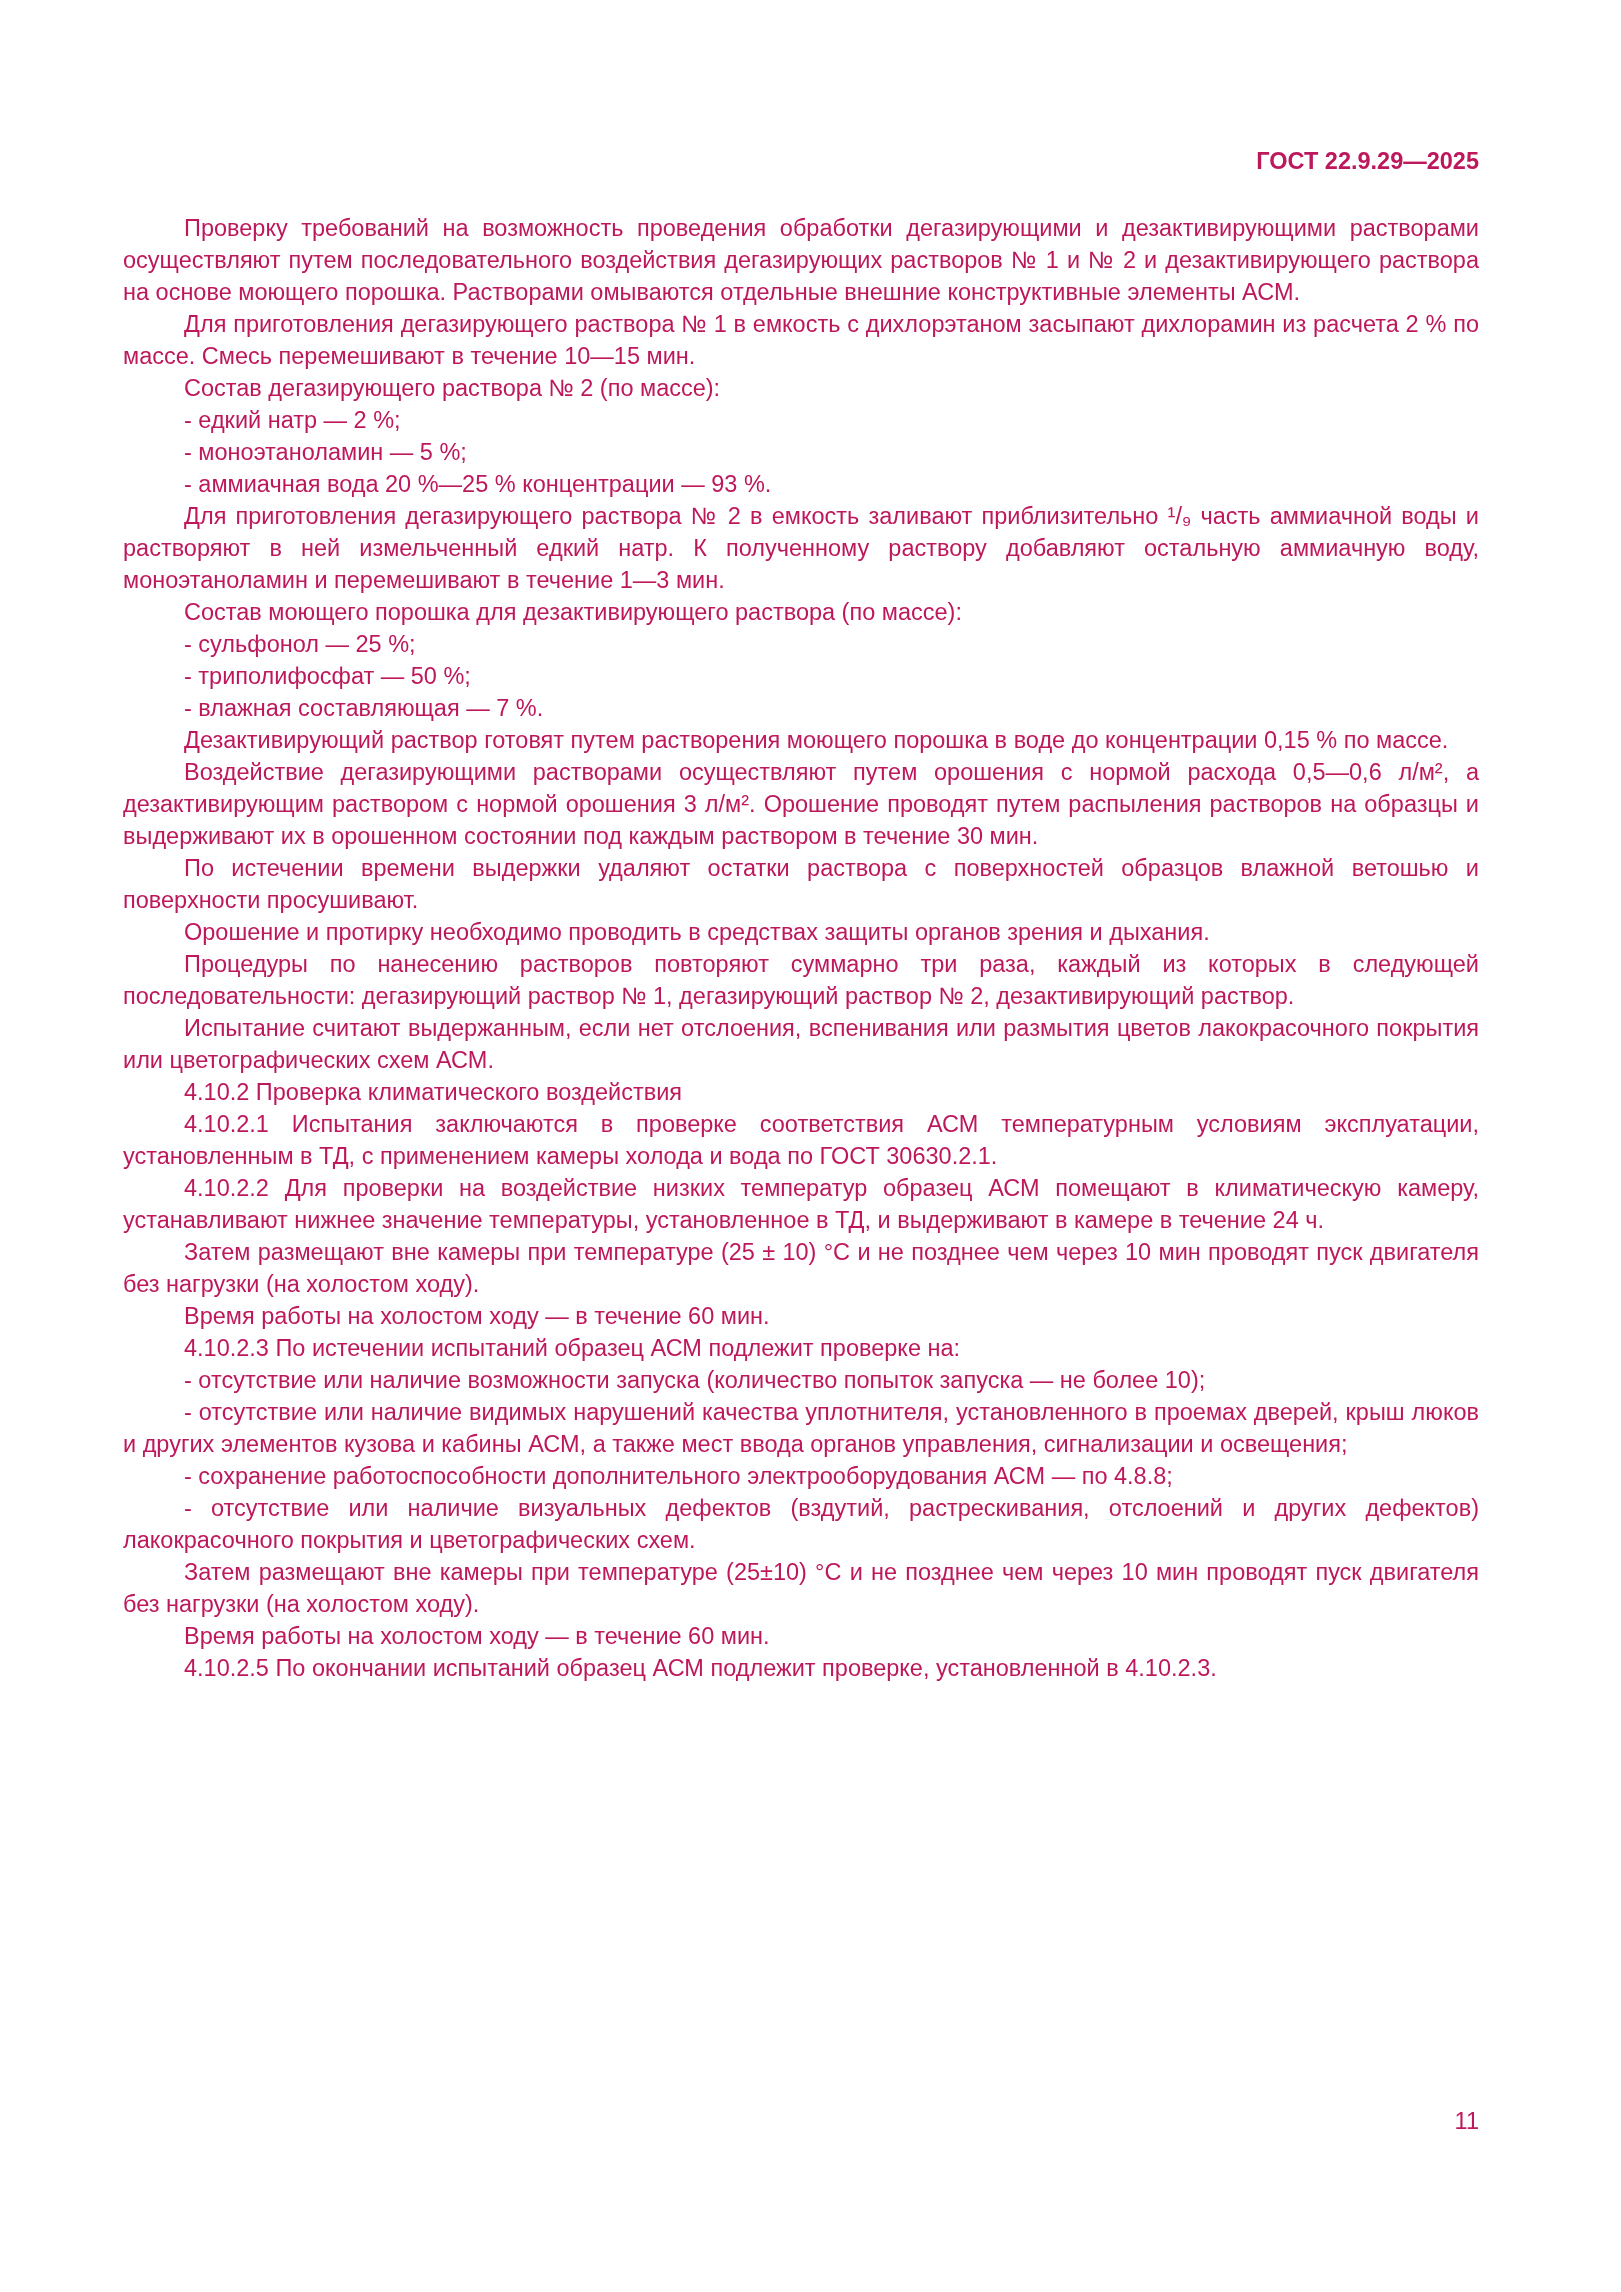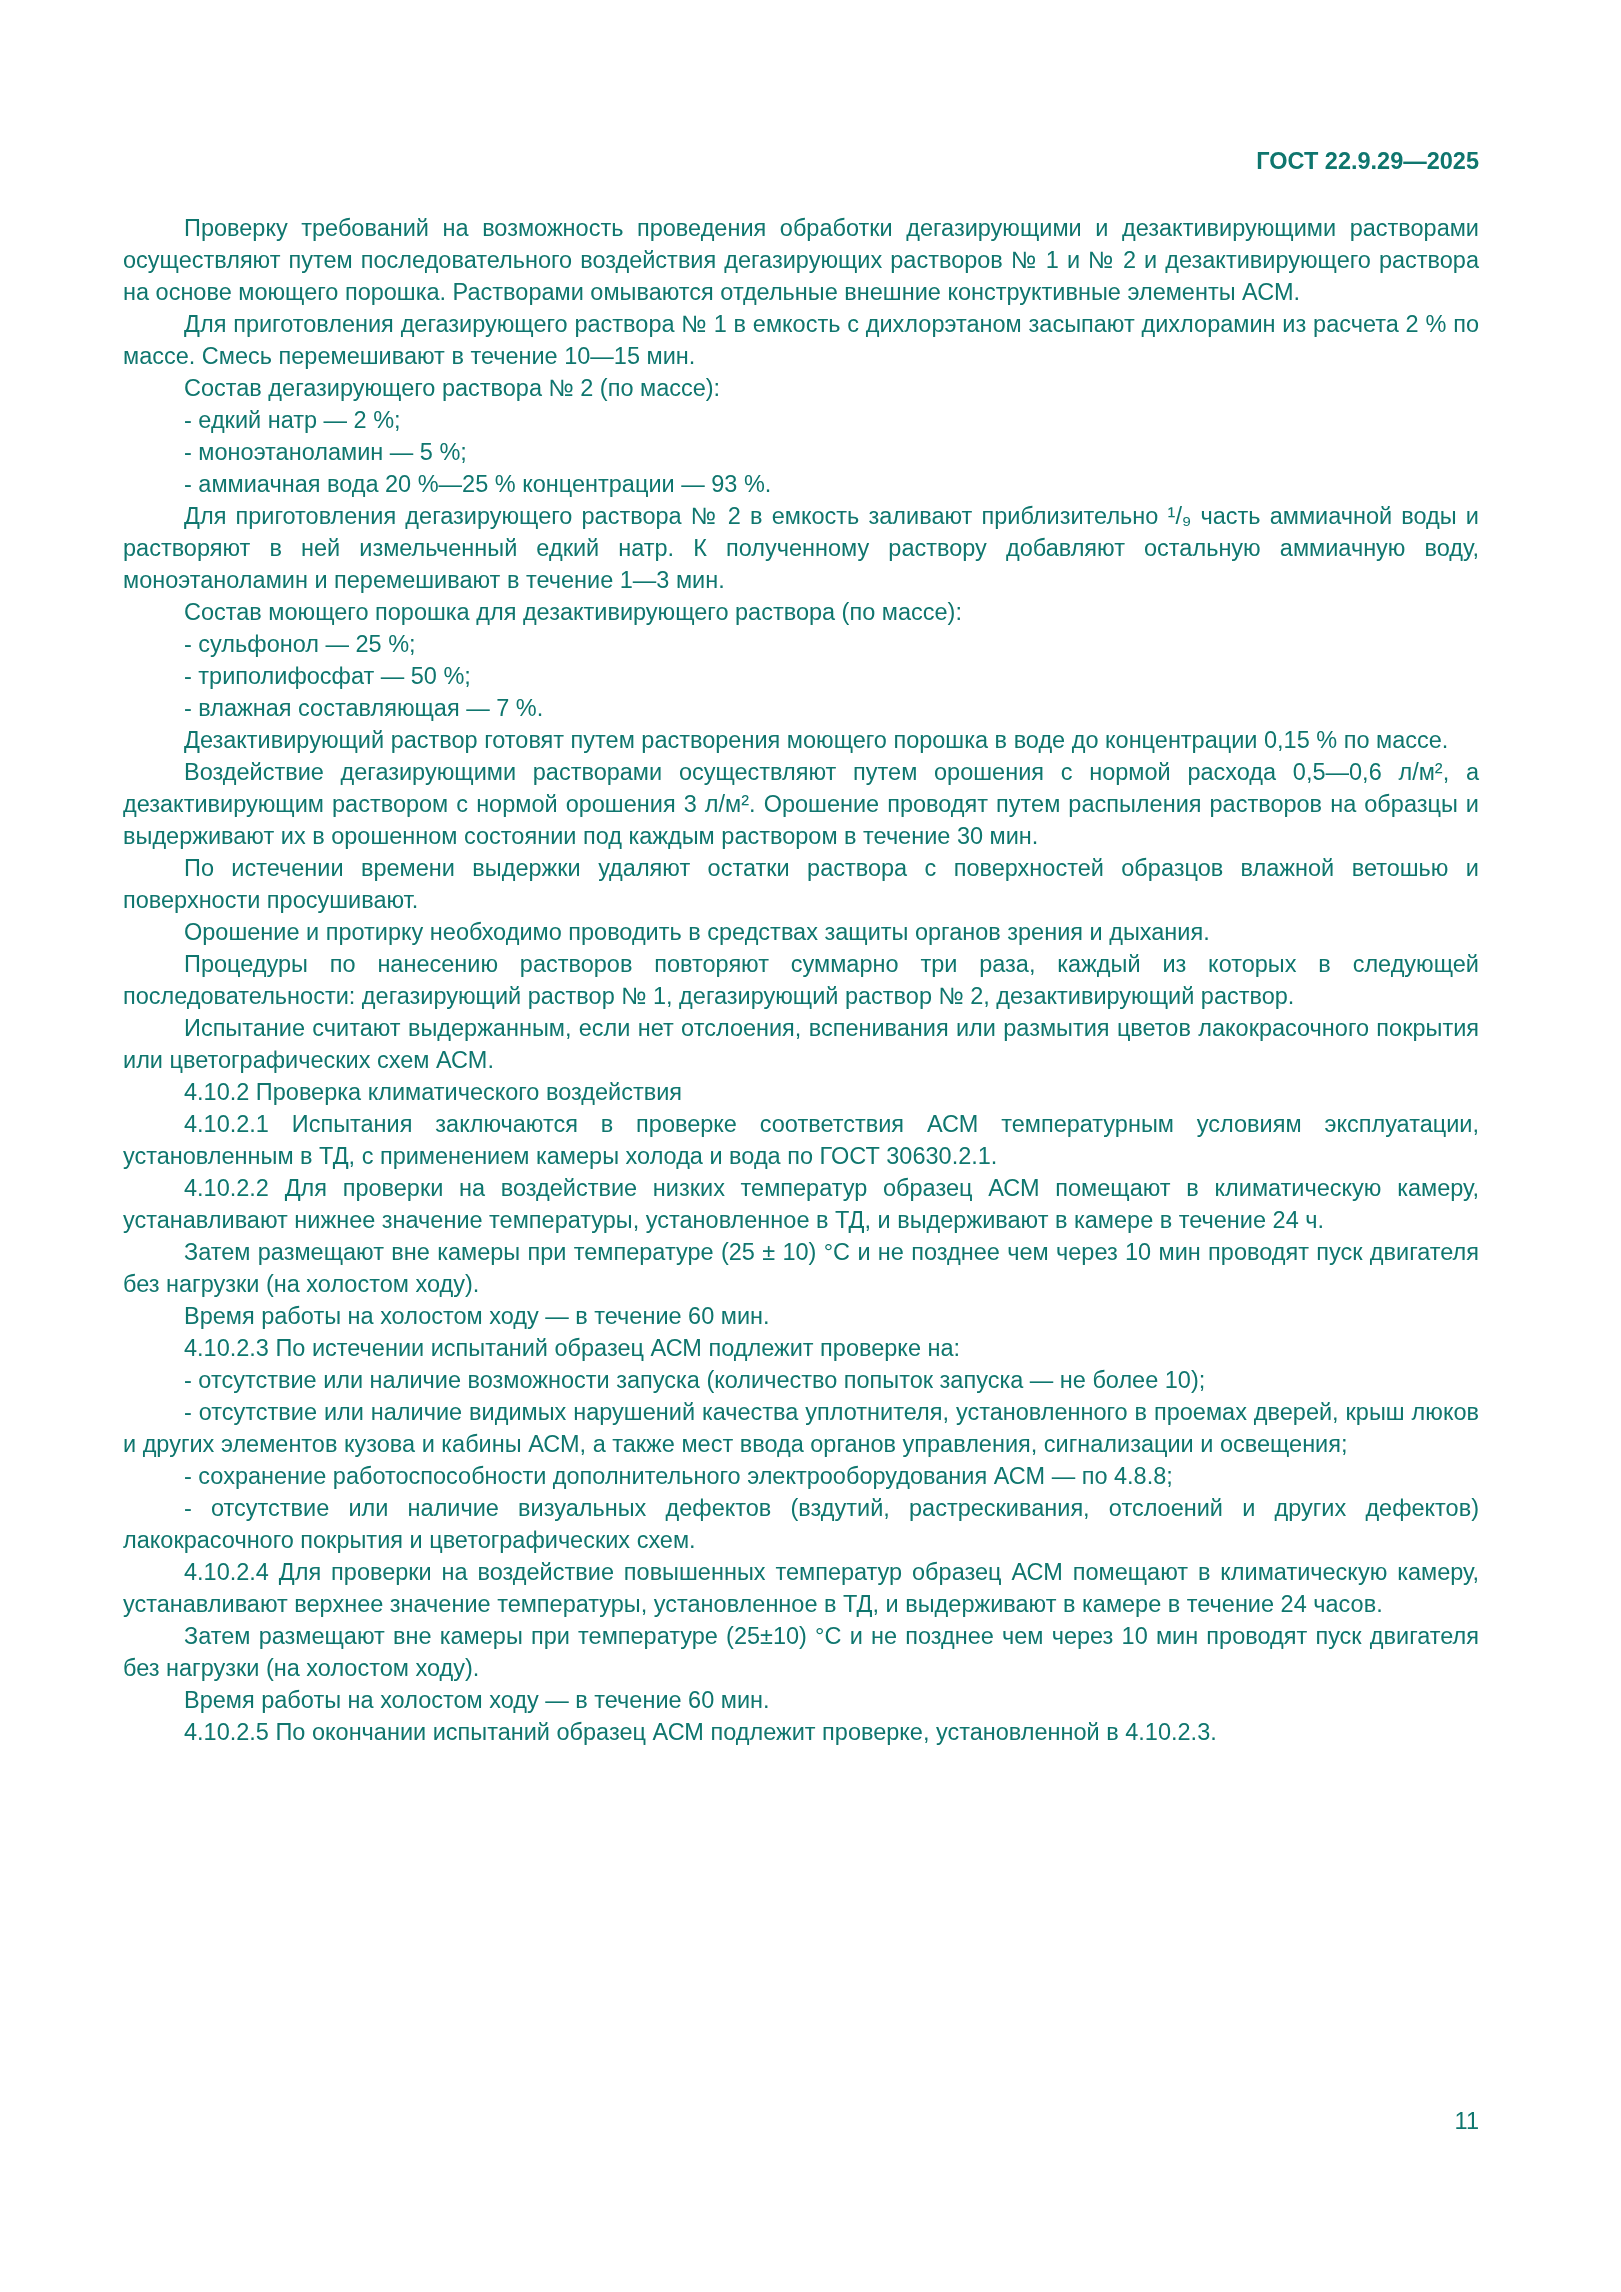--- a/index.html
+++ b/index.html
@@ -5,21 +5,21 @@
   html, body {
     margin: 0;
     padding: 0;
     background: #ffffff;
   }
   .page {
     position: relative;
     width: 1621px;
     height: 2293px;
     background: #ffffff;
-    color: #0f766e;
+    color: #be185d;
     font-family: "Liberation Sans", sans-serif;
     font-size: 23.5px;
     line-height: 32px;
     overflow: hidden;
   }
   .doc-header {
     position: absolute;
     top: 145px;
     left: 123px;
     right: 142px;
@@ -75,21 +75,20 @@
     <p class="heading">4.10.2 Проверка климатического воздействия</p>
     <p>4.10.2.1 Испытания заключаются в проверке соответствия АСМ температурным условиям эксплуатации, установленным в ТД, с применением камеры холода и вода по ГОСТ 30630.2.1.</p>
     <p>4.10.2.2 Для проверки на воздействие низких температур образец АСМ помещают в климатическую камеру, устанавливают нижнее значение температуры, установленное в ТД, и выдерживают в камере в течение 24 ч.</p>
     <p>Затем размещают вне камеры при температуре (25 ± 10) °С и не позднее чем через 10 мин проводят пуск двигателя без нагрузки (на холостом ходу).</p>
     <p>Время работы на холостом ходу — в течение 60 мин.</p>
     <p>4.10.2.3 По истечении испытаний образец АСМ подлежит проверке на:</p>
     <p>- отсутствие или наличие возможности запуска (количество попыток запуска — не более 10);</p>
     <p>- отсутствие или наличие видимых нарушений качества уплотнителя, установленного в проемах дверей, крыш люков и других элементов кузова и кабины АСМ, а также мест ввода органов управления, сигнализации и освещения;</p>
     <p>- сохранение работоспособности дополнительного электрооборудования АСМ — по 4.8.8;</p>
     <p>- отсутствие или наличие визуальных дефектов (вздутий, растрескивания, отслоений и других дефектов) лакокрасочного покрытия и цветографических схем.</p>
-    <p>4.10.2.4 Для проверки на воздействие повышенных температур образец АСМ помещают в климатическую камеру, устанавливают верхнее значение температуры, установленное в ТД, и выдерживают в камере в течение 24 часов.</p>
     <p>Затем размещают вне камеры при температуре (25±10) °С и не позднее чем через 10 мин проводят пуск двигателя без нагрузки (на холостом ходу).</p>
     <p>Время работы на холостом ходу — в течение 60 мин.</p>
     <p>4.10.2.5 По окончании испытаний образец АСМ подлежит проверке, установленной в 4.10.2.3.</p>
   </div>
 
   <div class="page-number">11</div>
 
 </div>
 
 

